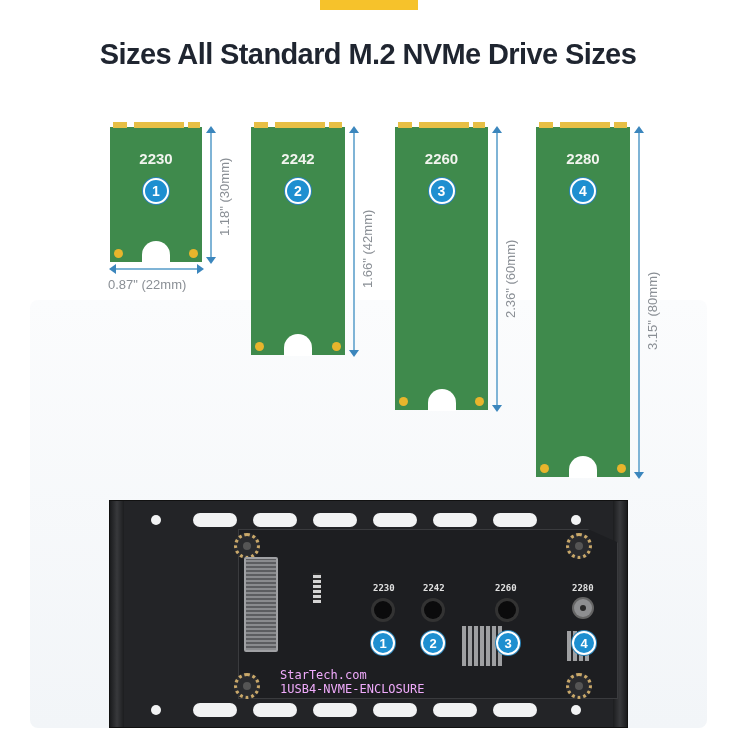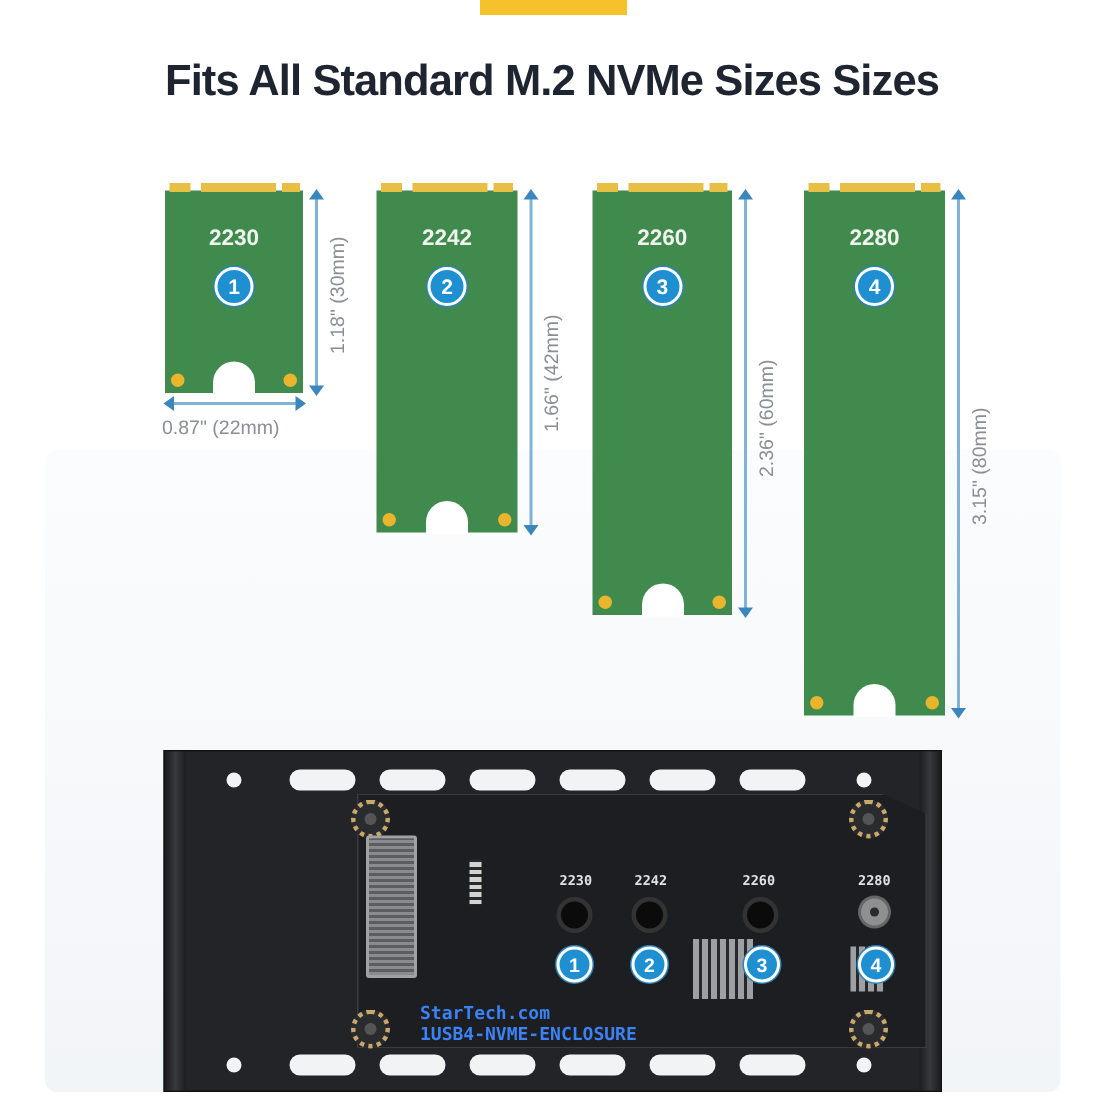--- a/index.html
+++ b/index.html
@@ -39,33 +39,33 @@
   .enclosure { position: absolute; left: 109px; top: 500px; width: 519px; height: 228px; background: #232427; border: 1px solid #111; }
   .rail-l { position: absolute; left: 0; top: 0; width: 14px; height: 100%; background: linear-gradient(90deg, #1a1b1d, #38393c, #1c1d1f); }
   .rail-r { position: absolute; right: 0; top: 0; width: 14px; height: 100%; background: linear-gradient(90deg, #1c1d1f, #38393c, #1a1b1d); }
   .slot { position: absolute; width: 44px; height: 14px; border-radius: 7px; background: #f2f3f4; }
   .mhole { position: absolute; width: 10px; height: 10px; border-radius: 50%; background: #f2f3f4; }
   .pcb { position: absolute; left: 128px; top: 28px; width: 380px; height: 170px; background: #1d1e21; border: 1px solid #3a3b3e; clip-path: polygon(0 0, 92% 0, 100% 8%, 100% 100%, 0 100%); }
   .standoff { position: absolute; width: 26px; height: 26px; border-radius: 50%; border: 3px dotted #c9a86a; background: #2a2b2e; }
   .standoff::after { content: ""; position: absolute; left: 6px; top: 6px; width: 8px; height: 8px; border-radius: 50%; background: #555; }
   .connector { position: absolute; left: 134px; top: 56px; width: 34px; height: 95px; background: repeating-linear-gradient(0deg, #8a8b8e 0 2px, #5c5d60 2px 4px); border: 2px solid #a0a1a4; border-radius: 2px; }
   .pins { position: absolute; left: 203px; top: 72px; width: 8px; height: 30px; background: repeating-linear-gradient(0deg, #d4d4d4 0 3px, #2a2a2a 3px 5px); }
-  .brand { position: absolute; left: 170px; top: 167px; color: #3b82f6; font-family: "DejaVu Sans Mono", monospace; font-size: 12px; font-weight: bold; line-height: 14px; }
+  .brand { position: absolute; left: 170px; top: 167px; color: #f0abfc; font-family: "DejaVu Sans Mono", monospace; font-size: 12px; font-weight: normal; line-height: 14px; }
   .pos-label { position: absolute; color: #e0e0e0; font-family: "DejaVu Sans Mono", monospace; font-size: 9px; font-weight: bold; }
   .pos-hole { position: absolute; width: 18px; height: 18px; border-radius: 50%; background: #0b0b0c; box-shadow: 0 0 0 3px #333; }
   .pos-hole.std { background: #8e8f91; box-shadow: 0 0 0 2px #666; }
   .pos-hole.std::after { content: ""; position: absolute; left: 6px; top: 6px; width: 6px; height: 6px; border-radius: 50%; background: #2a2a2a; }
   .enclosure .badge { width: 24px; height: 24px; font-size: 13px; }
   .smd { position: absolute; background: repeating-linear-gradient(90deg, #bfc0c2 0 4px, #2a2b2e 4px 6px); opacity: 0.8; }
 </style>
 </head>
 <body>
 
 <div class="accent-bar"></div>
-<h1 class="title">Fits All Standard M.2 NVMe Sizes Sizes</h1>
+<h1 class="title">Sizes All Standard M.2 NVMe Drive Sizes</h1>
 
 <div class="panel"></div>
 
 <div class="card" style="left:110px; top:127px; width:92px; height:135px;">
   <div class="fingers">
     <div class="finger" style="left:3px; width:14px;"></div>
     <div class="finger" style="left:24px; width:50px;"></div>
     <div class="finger" style="left:78px; width:12px;"></div>
   </div>
   <div class="size">2230</div>

